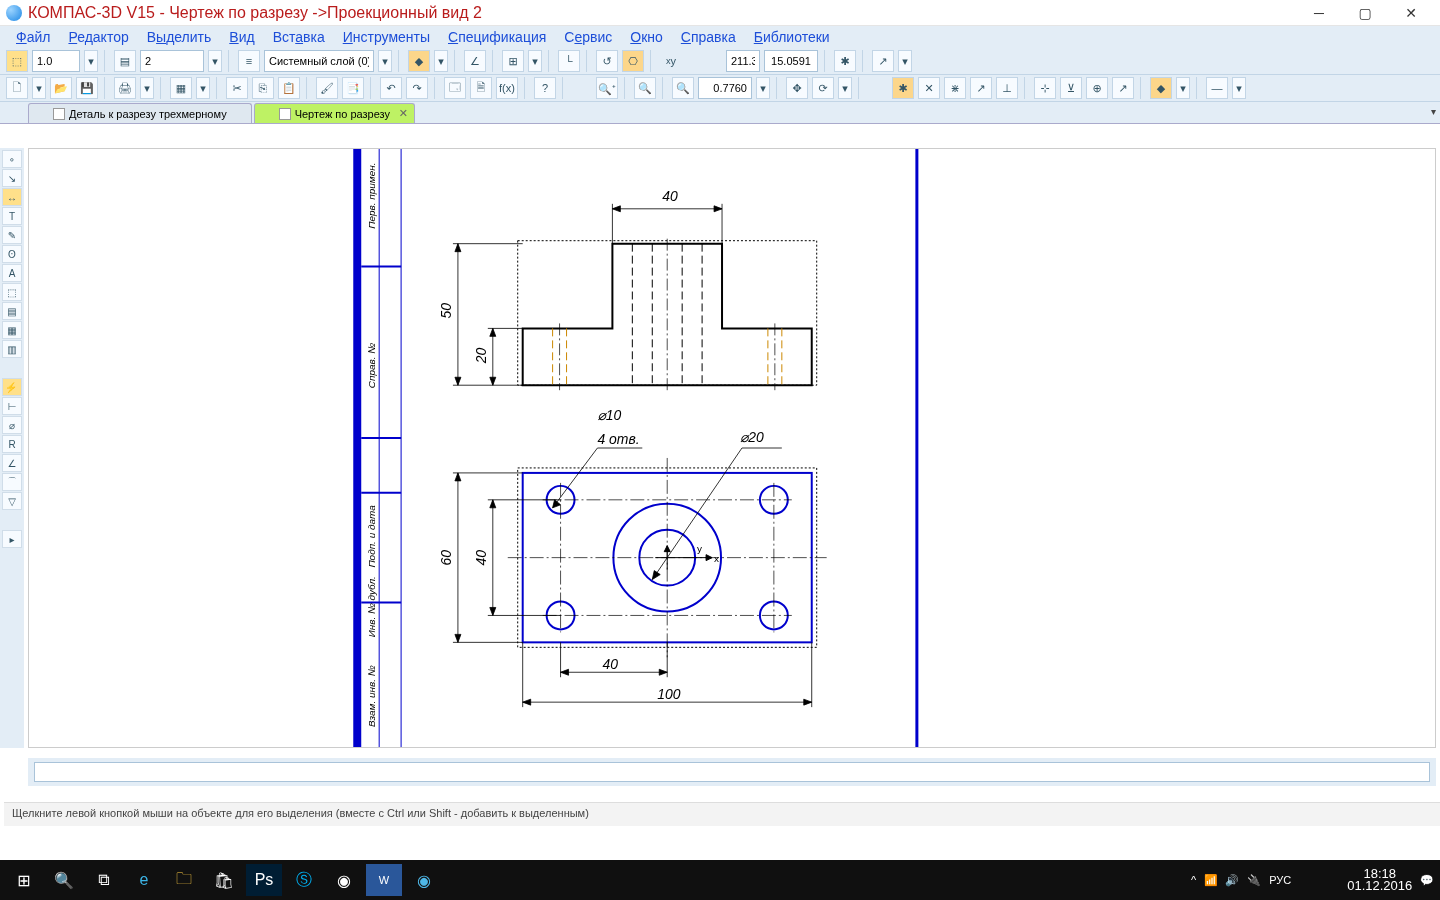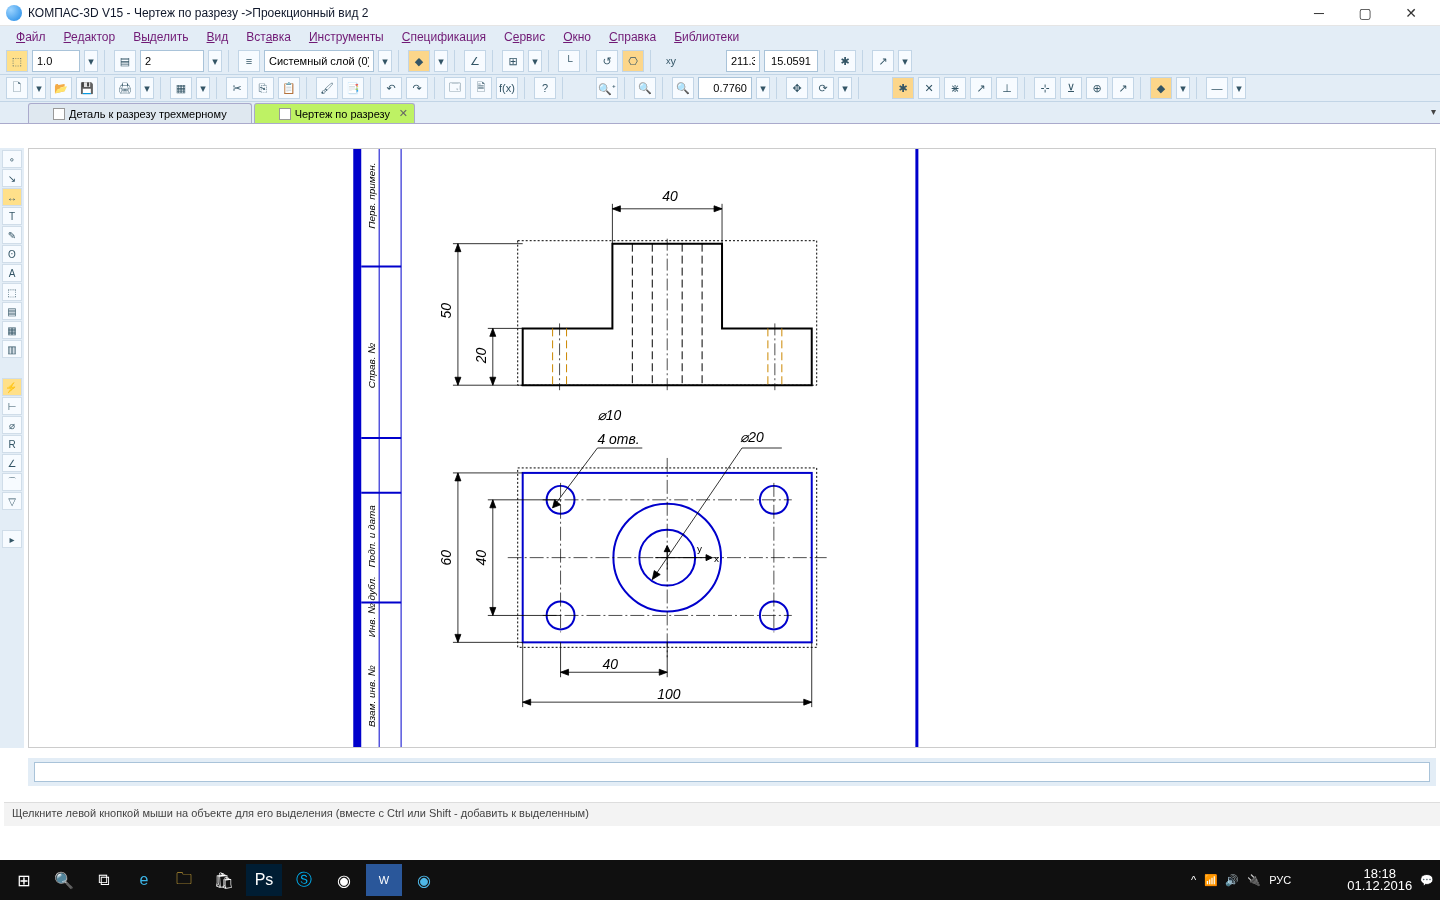--- a/index.html
+++ b/index.html
@@ -1,25 +1,25 @@
 <!DOCTYPE html>
 <html><head>
 <meta charset="utf-8">
 <style>
 * { box-sizing: border-box; margin: 0; padding: 0; font-family: "Segoe UI", Tahoma, sans-serif; }
 body { width: 1440px; height: 900px; background: #fff; overflow: hidden; position: relative; }
 
 .titlebar { height: 26px; background: #fff; display: flex; align-items: center; padding: 0 6px; border-bottom: 1px solid #e5e5e5; }
 .titlebar .app-icon { width: 16px; height: 16px; margin-right: 6px; border-radius: 50%; background: radial-gradient(circle at 30% 30%, #9cd4ff, #1e88e5); }
-.titlebar .title { font-size: 12px; color: #0f172a; flex: 1; }
+.titlebar .title { font-size: 16px; color: #b91c1c; flex: 1; }
 .wincontrols { display: flex; gap: 0; }
 .wincontrols div { width: 46px; height: 26px; display: flex; align-items: center; justify-content: center; font-size: 14px; color: #333; }
 
 .menubar { height: 22px; background: #e3edf6; display: flex; align-items: center; padding: 0 8px; gap: 2px; }
-.menubar span { font-size: 12px; color: #701a75; padding: 2px 8px; }
+.menubar span { font-size: 14px; color: #1d4ed8; padding: 2px 8px; }
 .menubar span u { text-decoration: underline; }
 
 .toolbar-row { background: #e3edf6; display: flex; align-items: center; padding: 2px 6px; gap: 4px; border-bottom: 1px solid #c2d5e6; }
 .tb-btn { width: 22px; height: 22px; background: #f7fbff; border: 1px solid #c2d5e6; display: flex; align-items: center; justify-content: center; font-size: 11px; color: #356; }
 .tb-btn.active { background: #fcd68a; }
 .tb-input { height: 22px; font-size: 11px; padding: 0 4px; border: 1px solid #a9c3d9; background: #fff; }
 .tb-sep { width: 4px; height: 22px; border-left: 1px solid #c2d5e6; margin: 0 2px; }
 
 .tab-area { height: 22px; background: #e3edf6; display: flex; align-items: flex-end; padding-left: 28px; border-bottom: 1px solid #aac; position: relative; }
 .tab-area .arrow { position: absolute; right: 4px; top: 4px; font-size: 10px; color: #444; }

